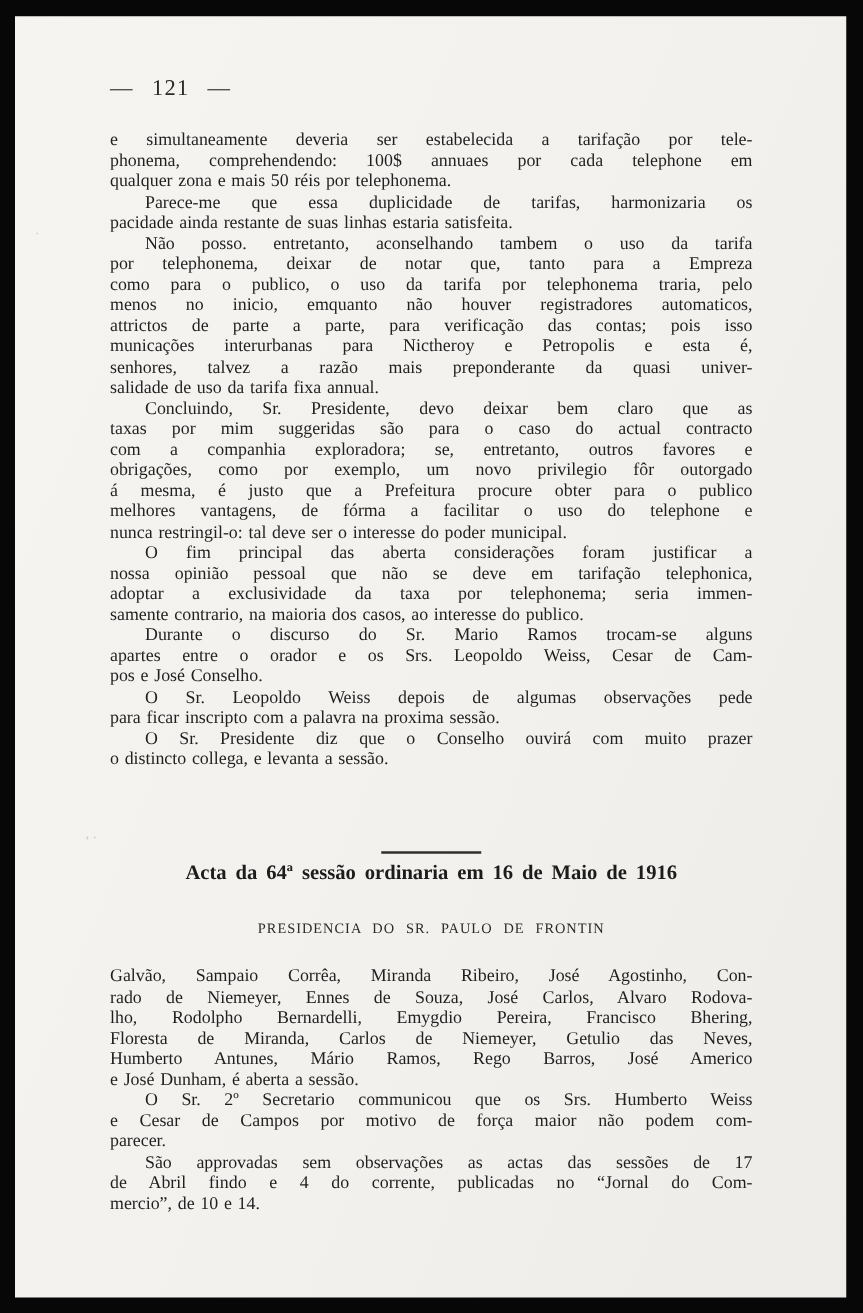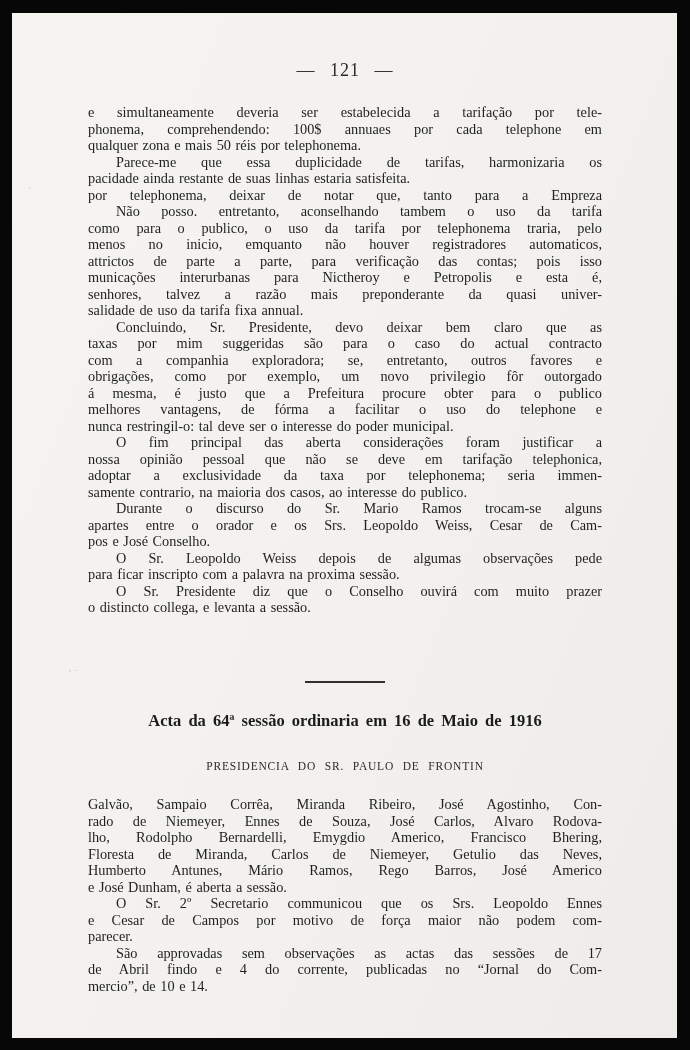--- a/index.html
+++ b/index.html
@@ -12,21 +12,20 @@
   }
   .page {
     position: absolute;
     left: 12px; top: 13px;
     width: 665px; height: 1025px;
     background: linear-gradient(112deg, #f5f4f1 0%, #f2f1ee 55%, #edecE9 100%);
   }
   .pagenum {
     position: absolute;
     top: 47px; left: 76px; width: 514px;
-    text-align: center;
     font-size: 18px;
     letter-spacing: 1px;
     word-spacing: 9px;
     color: #2a2a2a;
   }
   .body1 {
     position: absolute;
     top: 91px; left: 76px; width: 514px;
   }
   .line {
@@ -46,21 +45,21 @@
   .section2 {
     position: absolute;
     top: 664px; left: 76px; width: 514px;
   }
   .divider {
     width: 80px; height: 2px;
     background: #2f2f2f;
     margin: 4px auto 0 auto;
   }
   .heading {
-    margin-top: 28px;
+    margin-top: 5px;
     text-align: center;
     font-weight: bold;
     font-size: 16.5px;
     line-height: 20px;
     color: #1c1c1c;
     word-spacing: 3px;
   }
   .subheading {
     margin-top: 28px;
     text-align: center;
@@ -96,22 +95,22 @@
       <div class="line">phonema, comprehendendo: 100$ annuaes por cada telephone em</div>
       <div class="line last">qualquer zona e mais 50 réis por telephonema.</div>
     </div>
 
     <div class="para">
       <div class="line indent">Parece-me que essa duplicidade de tarifas, harmonizaria os</div>
       <div class="line last">pacidade ainda restante de suas linhas estaria satisfeita.</div>
     </div>
 
     <div class="para">
+      <div class="line indent">Não posso. entretanto, aconselhando tambem o uso da tarifa</div>
       <div class="line">por telephonema, deixar de notar que, tanto para a Empreza</div>
-      <div class="line indent">Não posso. entretanto, aconselhando tambem o uso da tarifa</div>
       <div class="line">como para o publico, o uso da tarifa por telephonema traria, pelo</div>
       <div class="line">menos no inicio, emquanto não houver registradores automaticos,</div>
       <div class="line">attrictos de parte a parte, para verificação das contas; pois isso</div>
       <div class="line">municações interurbanas para Nictheroy e Petropolis e esta é,</div>
       <div class="line">senhores, talvez a razão mais preponderante da quasi univer-</div>
       <div class="line last">salidade de uso da tarifa fixa annual.</div>
     </div>
 
     <div class="para">
       <div class="line indent">Concluindo, Sr. Presidente, devo deixar bem claro que as</div>
@@ -154,28 +153,28 @@
 
     <div class="heading">Acta da 64ª sessão ordinaria em 16 de Maio de 1916</div>
 
     <div class="subheading">PRESIDENCIA DO SR. PAULO DE FRONTIN</div>
 
     <div class="body2">
 
       <div class="para">
         <div class="line">Galvão, Sampaio Corrêa, Miranda Ribeiro, José Agostinho, Con-</div>
         <div class="line">rado de Niemeyer, Ennes de Souza, José Carlos, Alvaro Rodova-</div>
-        <div class="line">lho, Rodolpho Bernardelli, Emygdio Americo, Francisco Bhering,</div>
+        <div class="line">lho, Rodolpho Bernardelli, Emygdio Pereira, Francisco Bhering,</div>
         <div class="line">Floresta de Miranda, Carlos de Niemeyer, Getulio das Neves,</div>
         <div class="line">Humberto Antunes, Mário Ramos, Rego Barros, José Americo</div>
         <div class="line last">e José Dunham, é aberta a sessão.</div>
       </div>
 
       <div class="para">
-        <div class="line indent"><span class="i">O Sr. 2º Secretario</span> <span>communicou que os Srs. Leopoldo Ennes</span></div>
+        <div class="line indent"><span class="i">O Sr. 2º Secretario</span> <span>communicou que os Srs. Humberto Weiss</span></div>
         <div class="line">e Cesar de Campos por motivo de força maior não podem com-</div>
         <div class="line last">parecer.</div>
       </div>
 
       <div class="para">
         <div class="line indent">São approvadas sem observações as actas das sessões de 17</div>
         <div class="line">de Abril findo e 4 do corrente, publicadas no “Jornal do Com-</div>
         <div class="line last">mercio”, de 10 e 14.</div>
       </div>
 

